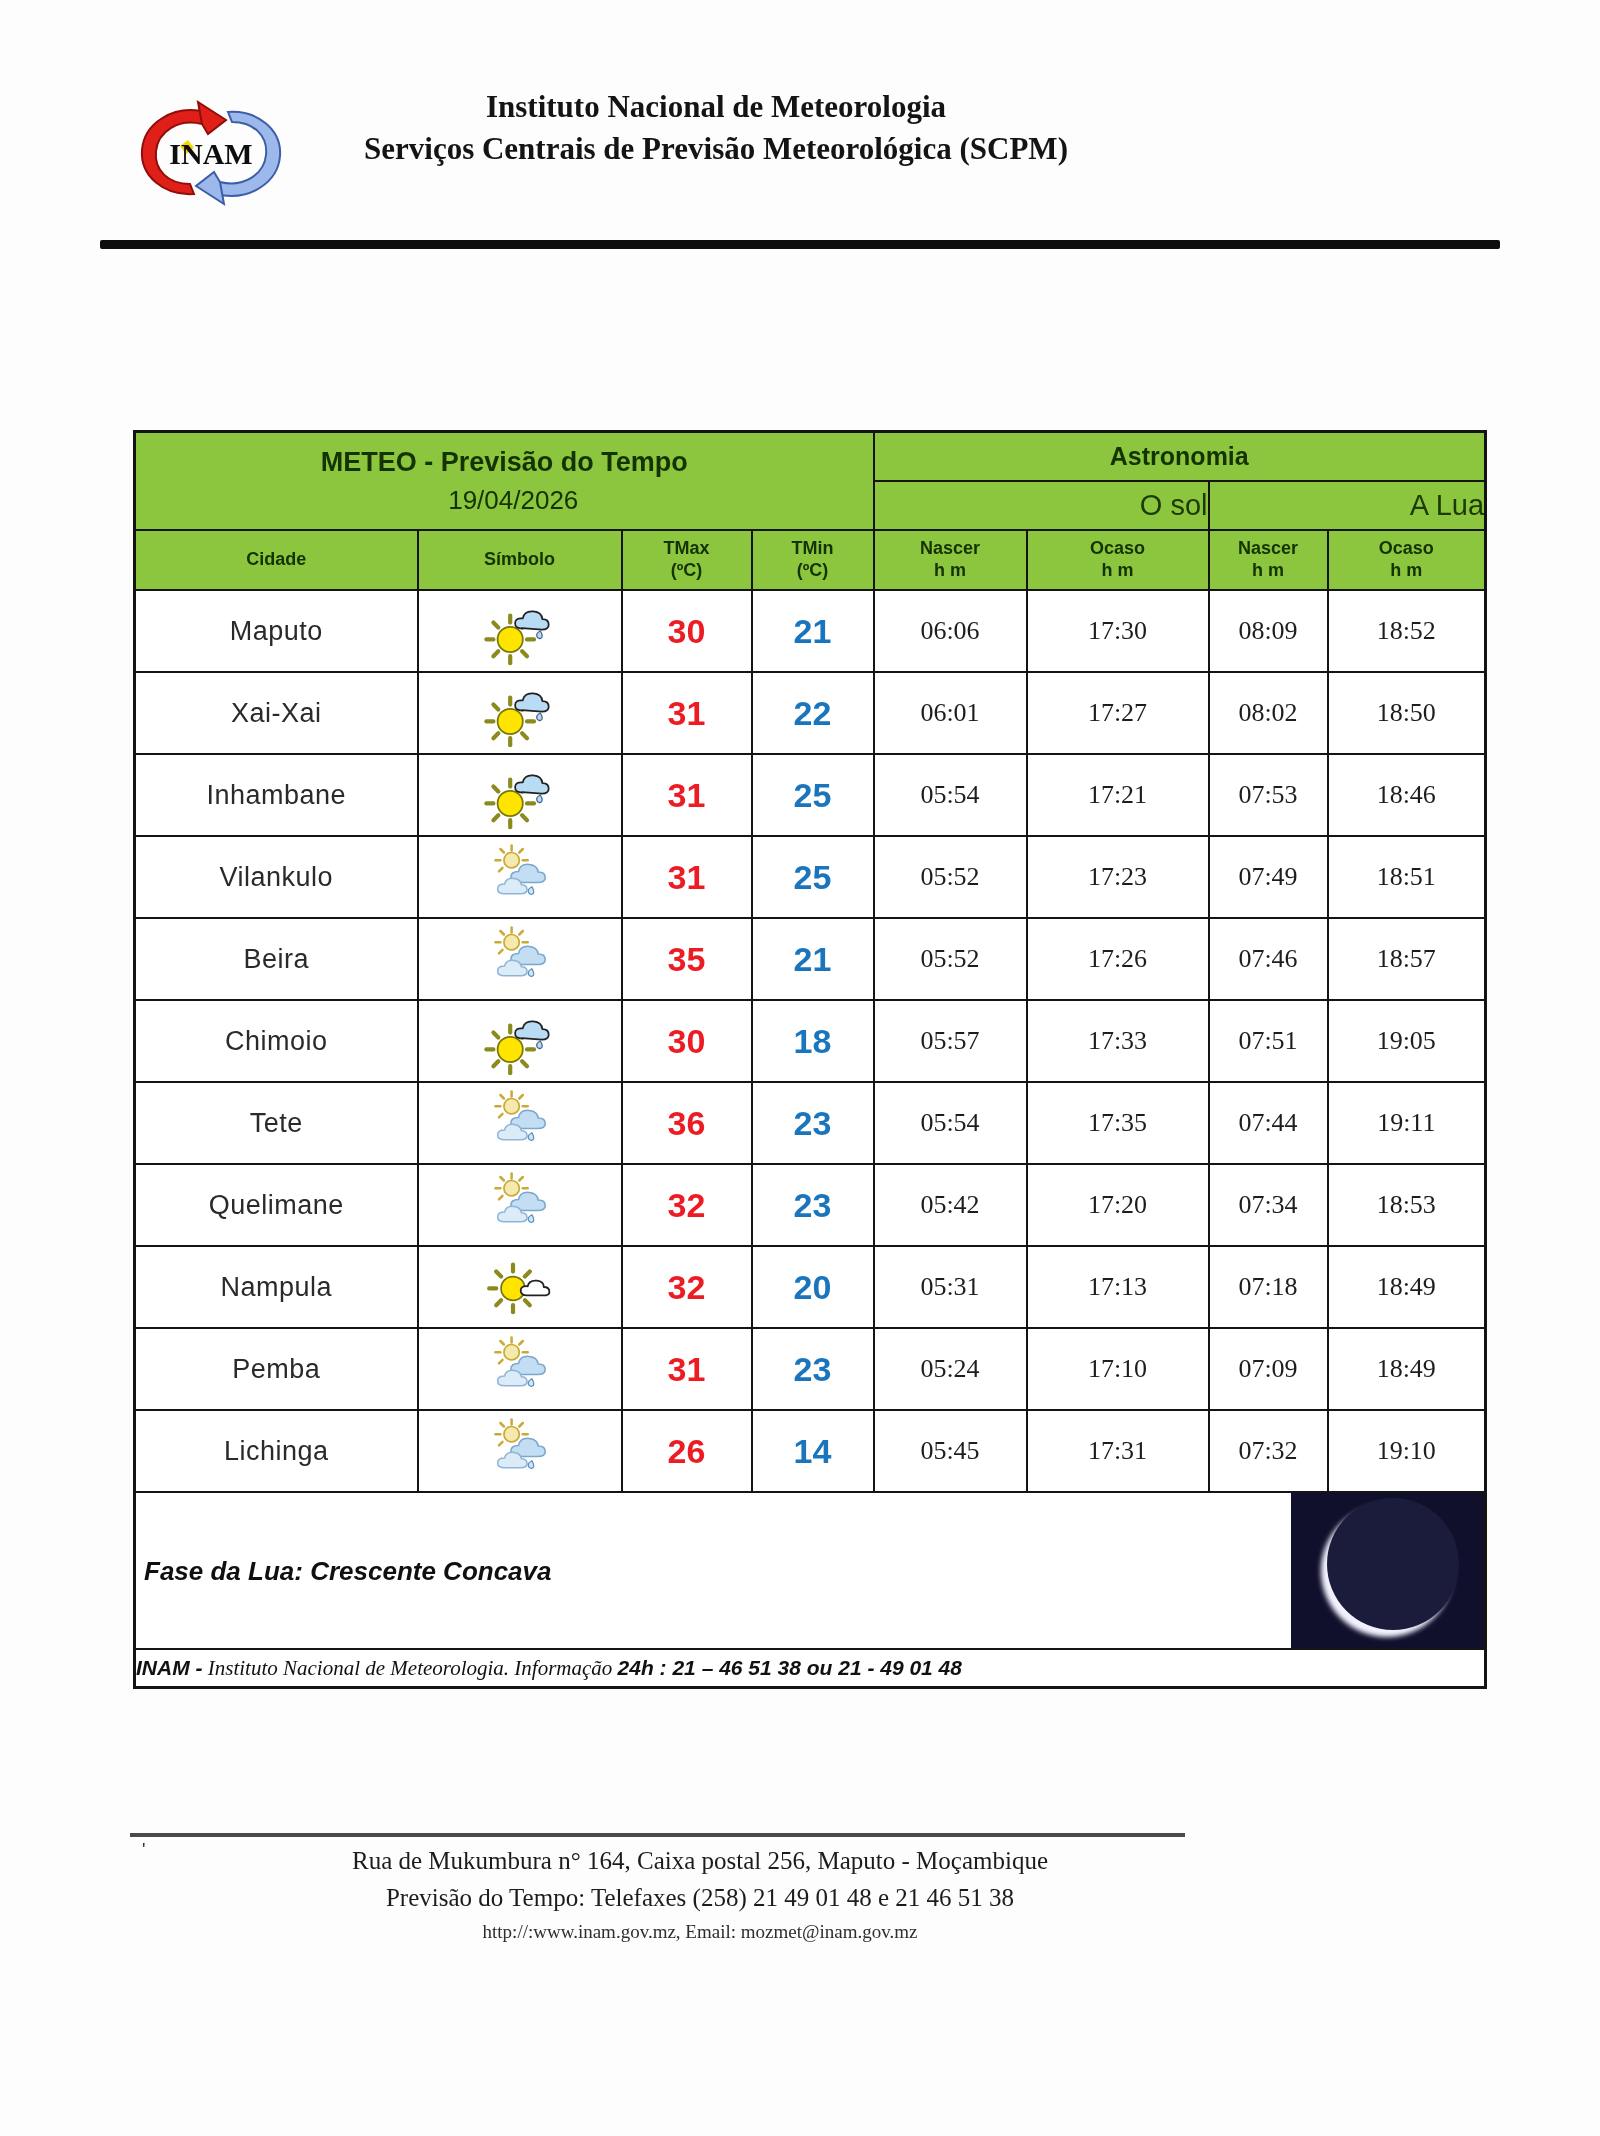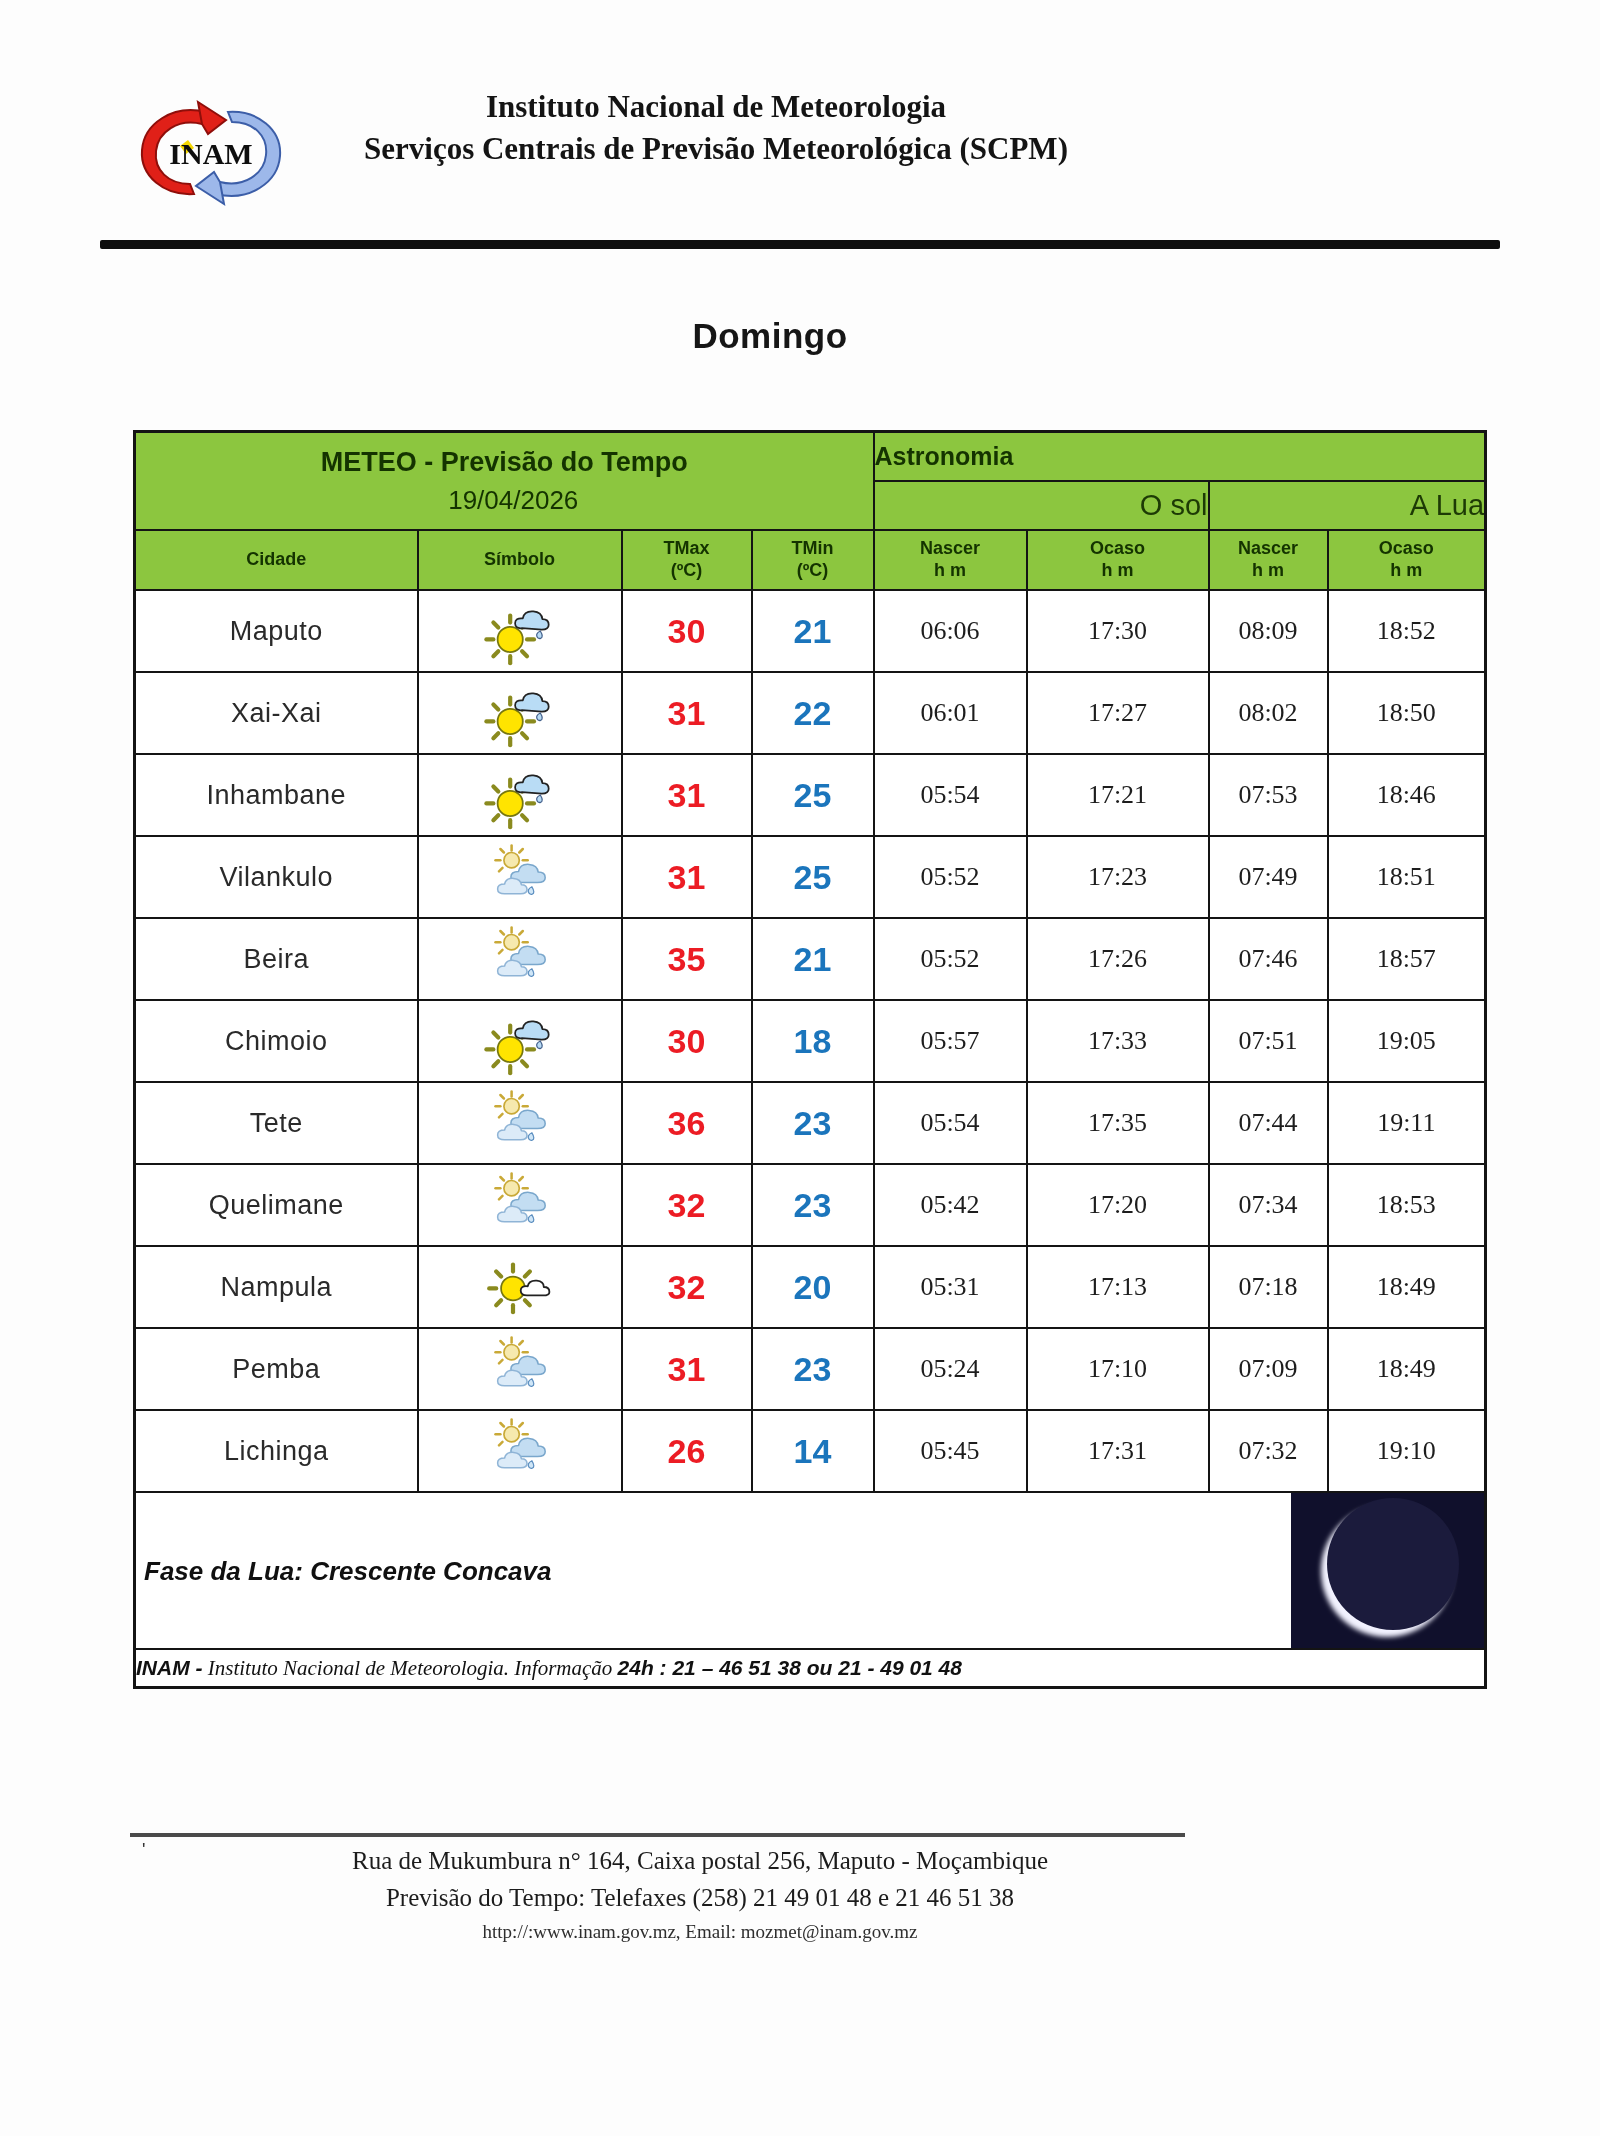--- a/index.html
+++ b/index.html
@@ -13,21 +13,21 @@
   .day-title{position:absolute;left:0;top:316px;width:1540px;text-align:center;
              font-size:35px;font-weight:bold;color:#161616;letter-spacing:.5px;}
   
   .tbl-wrap{position:absolute;left:133px;top:410px;width:1379px;margin-top:20px;}
   table.forecast{border-collapse:collapse;table-layout:fixed;width:1351px;border:3px solid #141414;}
   table.forecast td{border:2px solid #141414;padding:0;overflow:hidden;}
   .green{background:#8CC63F;}
   .meteo-box{text-align:center;line-height:1.25;}
   .meteo-title{font-size:27px;font-weight:bold;color:#143300;}
   .meteo-date{font-size:26px;color:#143300;margin-top:4px;padding-left:18px;}
-  .astro{height:47px;text-align:left;font-size:25px;font-weight:bold;color:#143300;}
+  .astro{height:47px;text-align:center;font-size:25px;font-weight:bold;color:#143300;}
   .sky-sub{height:47px;text-align:right;font-size:29px;font-weight:normal;color:#1d3a05;}
   .colhead{height:58px;text-align:center;font-size:18px;font-weight:bold;line-height:1.2;color:#143300;}
   .colhead .unit{font-weight:bold;}
   tbody td{height:80px;background:#fff;text-align:center;vertical-align:middle;}
   td.city{font-size:27px;color:#2a2a2a;letter-spacing:.5px;}
   td.temp{font-size:34px;font-weight:bold;font-family:"Liberation Sans",sans-serif;}
   td.tmax{color:#EC1C24;}
   td.tmin{color:#1B75BC;}
   td.time{font-family:"Liberation Serif",serif;font-size:26px;color:#1d1d1d;}
   td.sym svg{display:block;margin:0 auto;width:78px;height:70px;}
@@ -119,21 +119,20 @@
     </svg>
   </div>
 
   <div class="org-title">
     <div>Instituto Nacional de Meteorologia</div>
     <div>Serviços Centrais de Previsão Meteorológica (SCPM)</div>
   </div>
 
   <div class="rule"></div>
 
-  <div class="day-title">Domingo</div>
 
   <div class="tbl-wrap">
     <table class="forecast">
       <colgroup>
         <col style="width:283px">
           <col style="width:204px">
           <col style="width:130px">
           <col style="width:122px">
         <col style="width:153px">
           <col style="width:182px">

